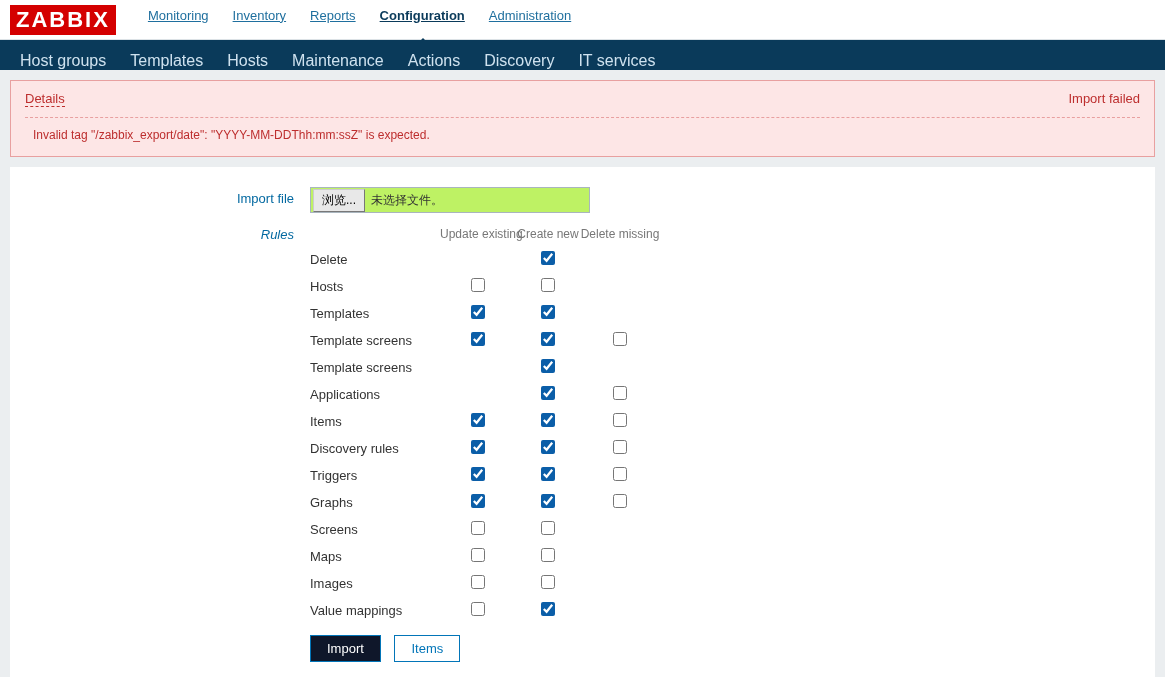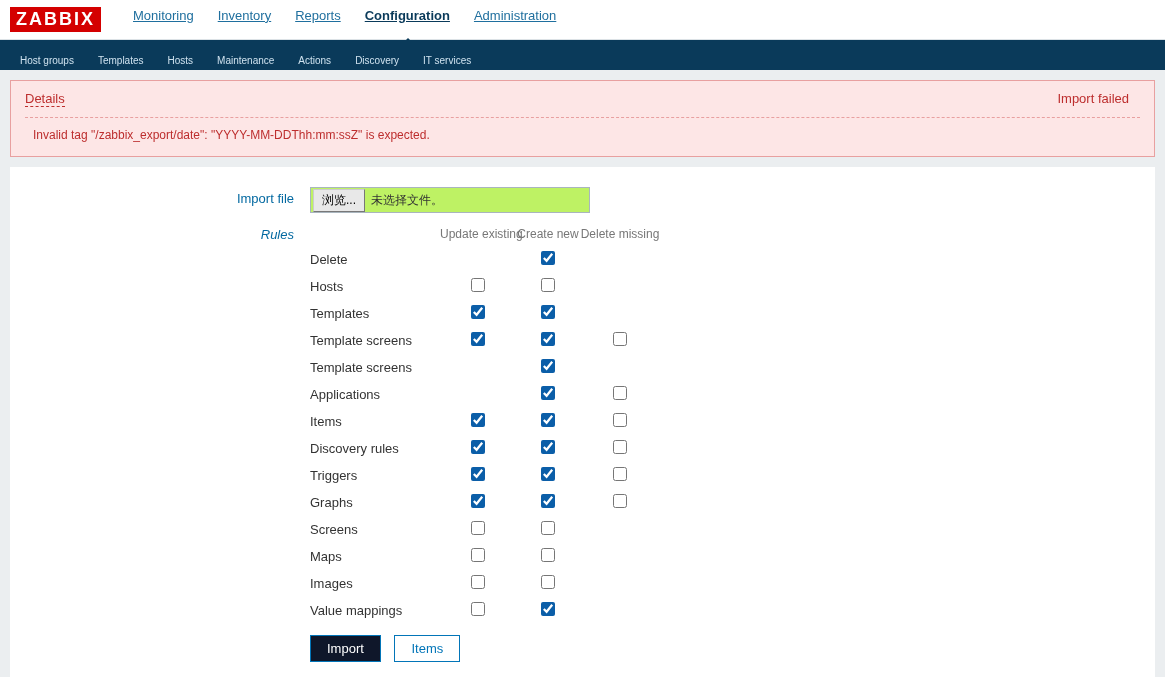--- a/index.html
+++ b/index.html
@@ -1,34 +1,34 @@
 <!DOCTYPE html>
 <html><head>
 <meta charset="utf-8">
 <style>
   * { box-sizing: border-box; margin: 0; padding: 0; }
   body { font-family: Arial, Helvetica, sans-serif; font-size: 13px; background: #ebeef0; color: #1f2c33; width: 1165px; }
   
   .topbar { background: #fff; height: 40px; display: flex; align-items: center; padding: 0 10px; border-bottom: 1px solid #dce2e6; position: relative; }
-  .logo { background: #d40000; color: #fff; font-weight: bold; font-size: 18px; letter-spacing: 2px; padding: 2px 6px; margin-right: 20px; font-family: Arial, sans-serif; }
+  .logo { background: #d40000; color: #fff; font-weight: bold; font-size: 22px; letter-spacing: 2px; padding: 2px 6px; margin-right: 20px; font-family: Arial, sans-serif; }
   .topnav { display: flex; }
   .topnav-item { padding: 0 12px; height: 48px; line-height: 40px; color: #1f6f9e; cursor: pointer; position: relative; text-decoration: underline; }
   .topnav-item.active { color: #0a3a5a; font-weight: 600; }
   .topnav-item.active::after {
     content: ""; position: absolute; bottom: -1px; left: 50%; margin-left: -6px;
     width: 0; height: 0; border-left: 7px solid transparent; border-right: 7px solid transparent; border-bottom: 7px solid #0a3a5a;
   }
   
   .subbar { background: #0a3a5a; height: 30px; display: flex; align-items: center; padding: 0 8px; }
-  .subnav-item { color: #cfe2ef; padding: 0 12px; height: 18px; line-height: 30px; cursor: pointer; font-size: 10px; }
+  .subnav-item { color: #cfe2ef; padding: 0 12px; height: 18px; line-height: 30px; cursor: pointer; font-size: 16px; }
 
   .page { padding: 0; }
   .msgbox { margin: 10px 10px 10px 10px; border: 1px solid #e8a0a0; background: #fde6e6; color: #bd2e2e; padding: 10px 14px 14px 14px; position: relative; }
   .msgbox .title { font-size: 13px; border-bottom: 1px dashed #bd2e2e; display: inline-block; margin-bottom: 4px; }
-  .msgbox .status { position: absolute; right: 25px; top: 10px; font-size: 13px; }
+  .msgbox .status { position: absolute; right: 14px; top: 10px; font-size: 13px; }
   .msgbox hr { border: none; border-top: 1px dashed #e8a0a0; margin: 6px 0 10px 0; }
   .msgbox .detail { font-size: 12px; padding-left: 8px; }
 
   .content { background: #fff; margin: 10px; padding: 20px 20px 28px 20px; }
   
   .formrow { display: flex; align-items: flex-start; margin-bottom: 14px; }
   .formlabel { width: 280px; text-align: right; padding-right: 16px; color: #0369a1; padding-top: 4px; }
   .formlabel.top { padding-top: 0; font-style: italic; }
   .formfield { }
   

